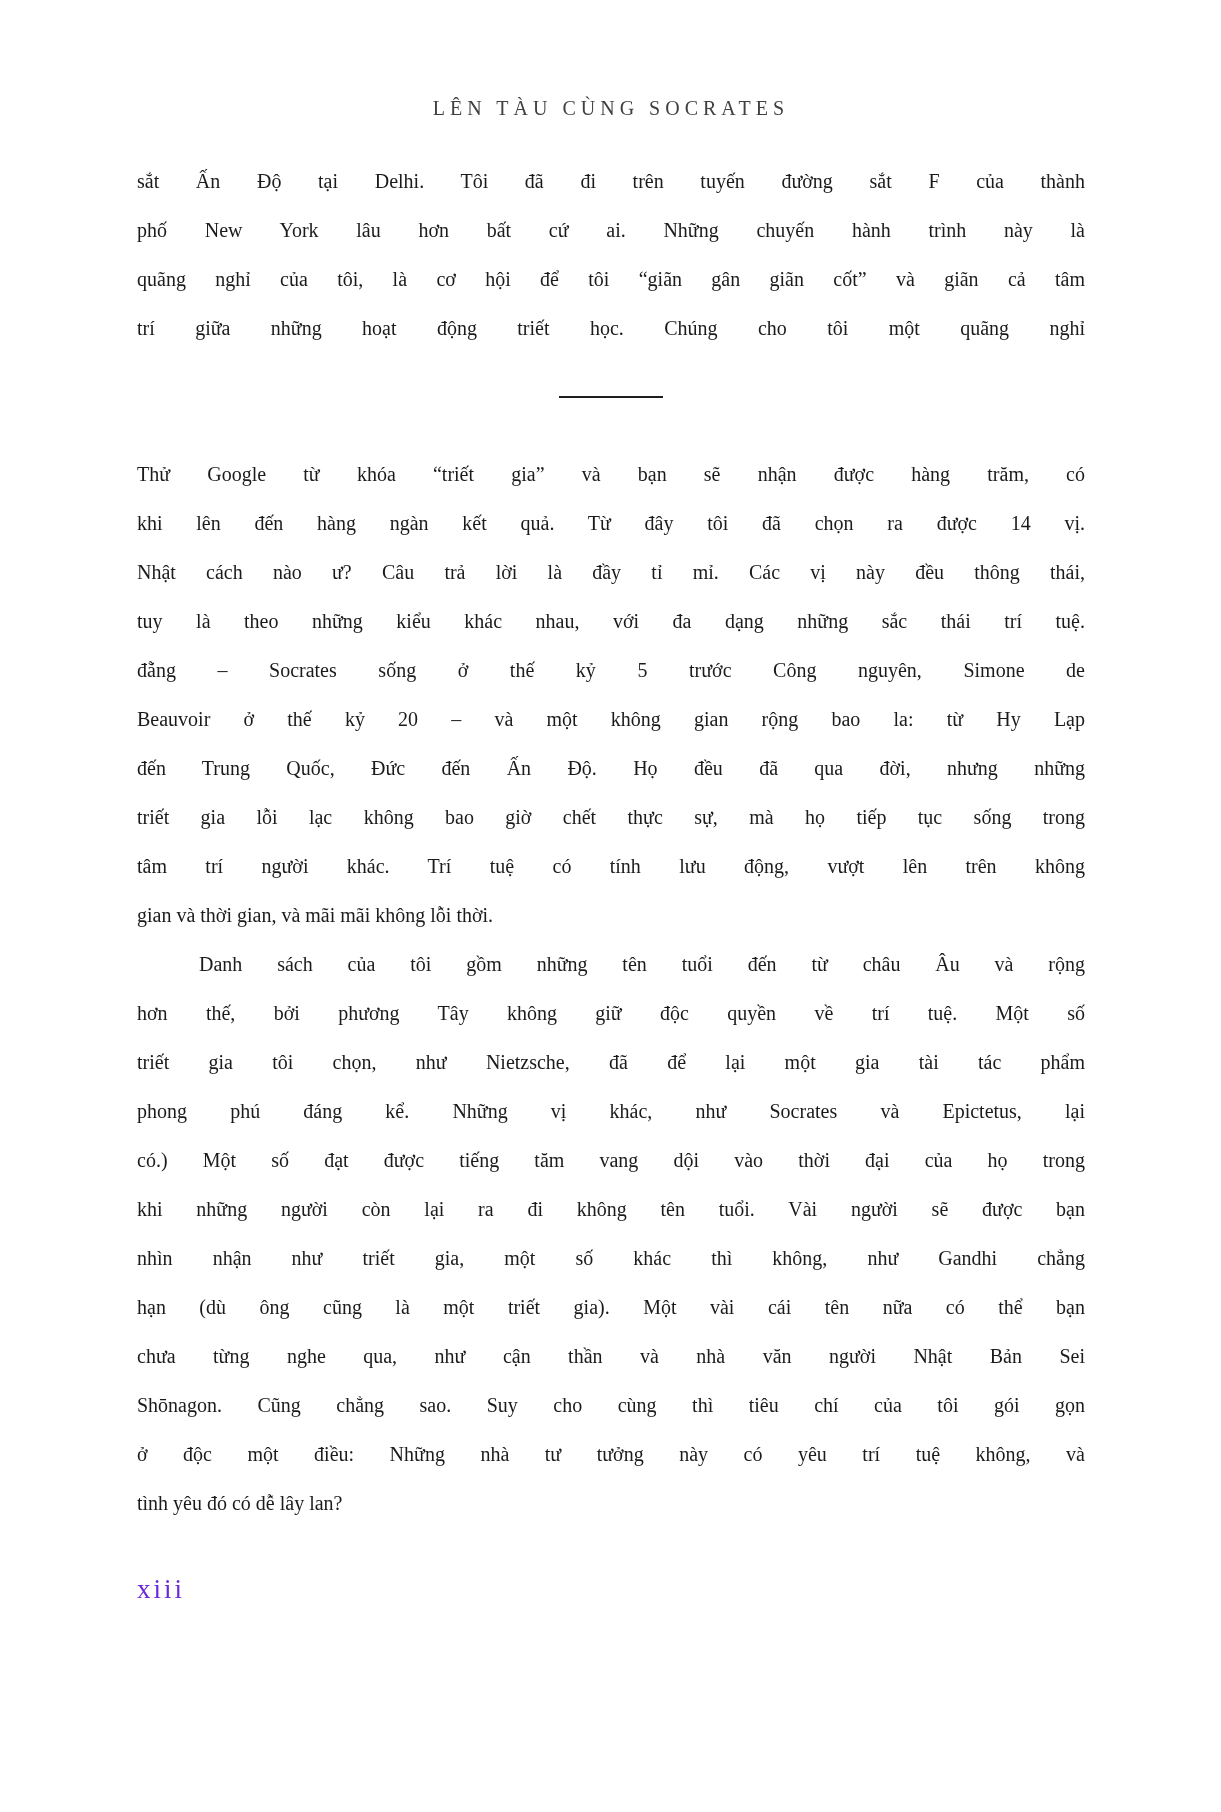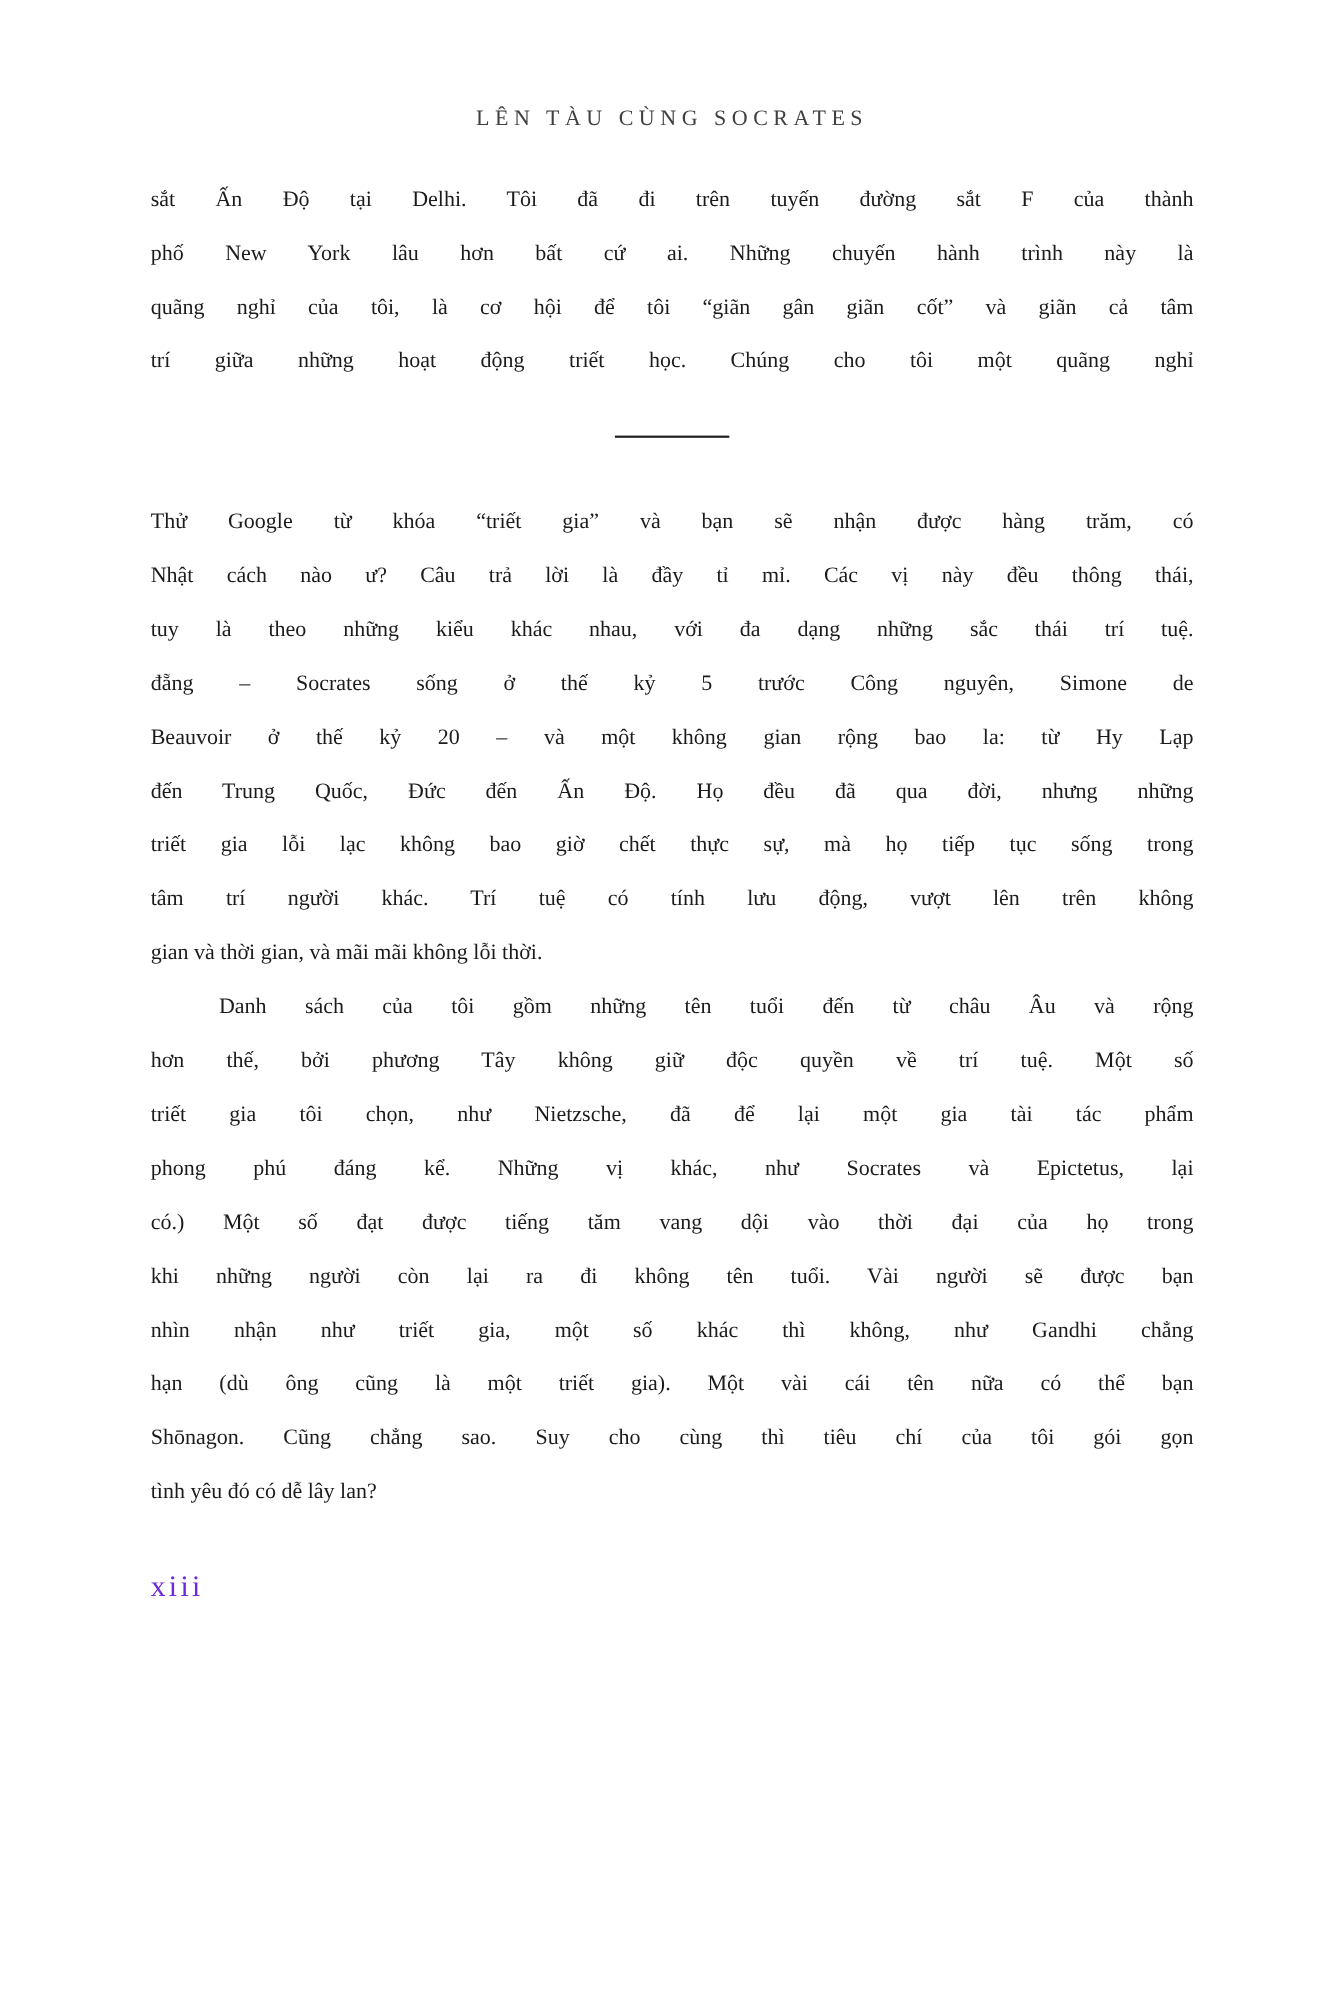--- a/index.html
+++ b/index.html
@@ -70,37 +70,40 @@
   <main class="page-body">
       <div class="para">
         <div class="line">sắt Ấn Độ tại Delhi. Tôi đã đi trên tuyến đường sắt F của thành</div>
         <div class="line">phố New York lâu hơn bất cứ ai. Những chuyến hành trình này là</div>
         <div class="line">quãng nghỉ của tôi, là cơ hội để tôi “giãn gân giãn cốt” và giãn cả tâm</div>
         <div class="line">trí giữa những hoạt động triết học. Chúng cho tôi một quãng nghỉ</div>
       </div>
       <div class="divider"></div>
       <div class="para">
         <div class="line">Thử Google từ khóa “triết gia” và bạn sẽ nhận được hàng trăm, có</div>
+        <div class="line">khi lên đến hàng ngàn kết quả. Từ đây tôi đã chọn ra được 14 vị.</div>
         <div class="line">Nhật cách nào ư? Câu trả lời là đầy tỉ mỉ. Các vị này đều thông thái,</div>
         <div class="line">tuy là theo những kiểu khác nhau, với đa dạng những sắc thái trí tuệ.</div>
         <div class="line">đẵng – Socrates sống ở thế kỷ 5 trước Công nguyên, Simone de</div>
         <div class="line">Beauvoir ở thế kỷ 20 – và một không gian rộng bao la: từ Hy Lạp</div>
         <div class="line">đến Trung Quốc, Đức đến Ấn Độ. Họ đều đã qua đời, nhưng những</div>
         <div class="line">triết gia lỗi lạc không bao giờ chết thực sự, mà họ tiếp tục sống trong</div>
         <div class="line">tâm trí người khác. Trí tuệ có tính lưu động, vượt lên trên không</div>
         <div class="line last">gian và thời gian, và mãi mãi không lỗi thời.</div>
       </div>
       <div class="para indent">
         <div class="line">Danh sách của tôi gồm những tên tuổi đến từ châu Âu và rộng</div>
         <div class="line">hơn thế, bởi phương Tây không giữ độc quyền về trí tuệ. Một số</div>
         <div class="line">triết gia tôi chọn, như Nietzsche, đã để lại một gia tài tác phẩm</div>
         <div class="line">phong phú đáng kể. Những vị khác, như Socrates và Epictetus, lại</div>
         <div class="line">có.) Một số đạt được tiếng tăm vang dội vào thời đại của họ trong</div>
         <div class="line">khi những người còn lại ra đi không tên tuổi. Vài người sẽ được bạn</div>
         <div class="line">nhìn nhận như triết gia, một số khác thì không, như Gandhi chẳng</div>
         <div class="line">hạn (dù ông cũng là một triết gia). Một vài cái tên nữa có thể bạn</div>
+        <div class="line">chưa từng nghe qua, như cận thần và nhà văn người Nhật Bản Sei</div>
         <div class="line">Shōnagon. Cũng chẳng sao. Suy cho cùng thì tiêu chí của tôi gói gọn</div>
+        <div class="line">ở độc một điều: Những nhà tư tưởng này có yêu trí tuệ không, và</div>
         <div class="line last">tình yêu đó có dễ lây lan?</div>
       </div>
     </main>
 
   <div class="page-number">xiii</div>
 </div>
 
 </body></html>

